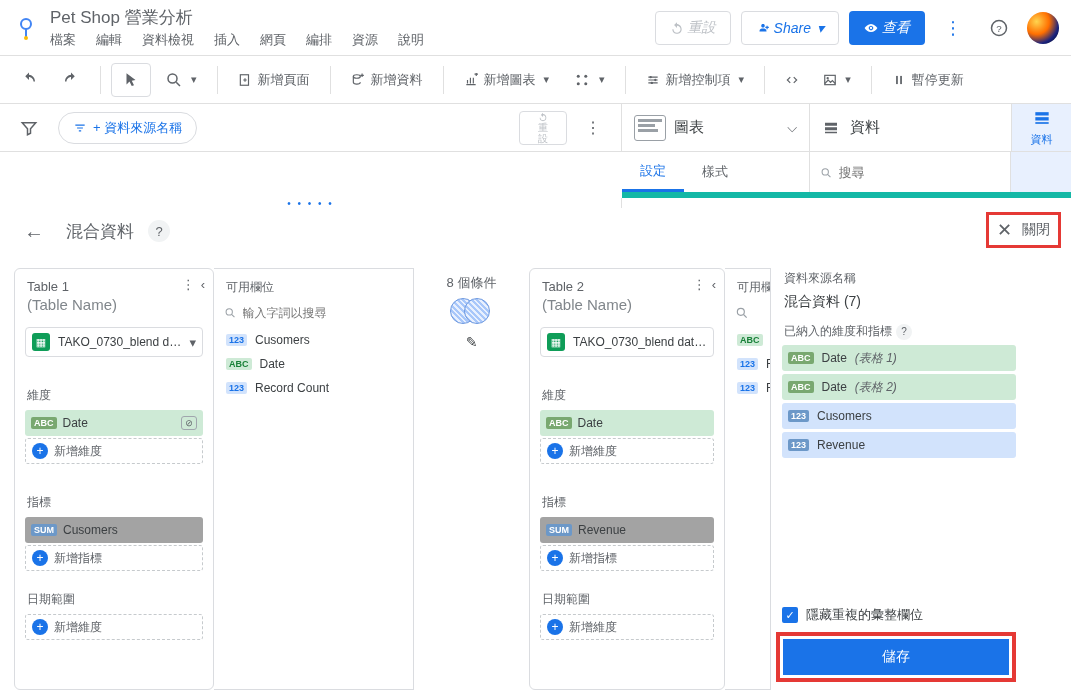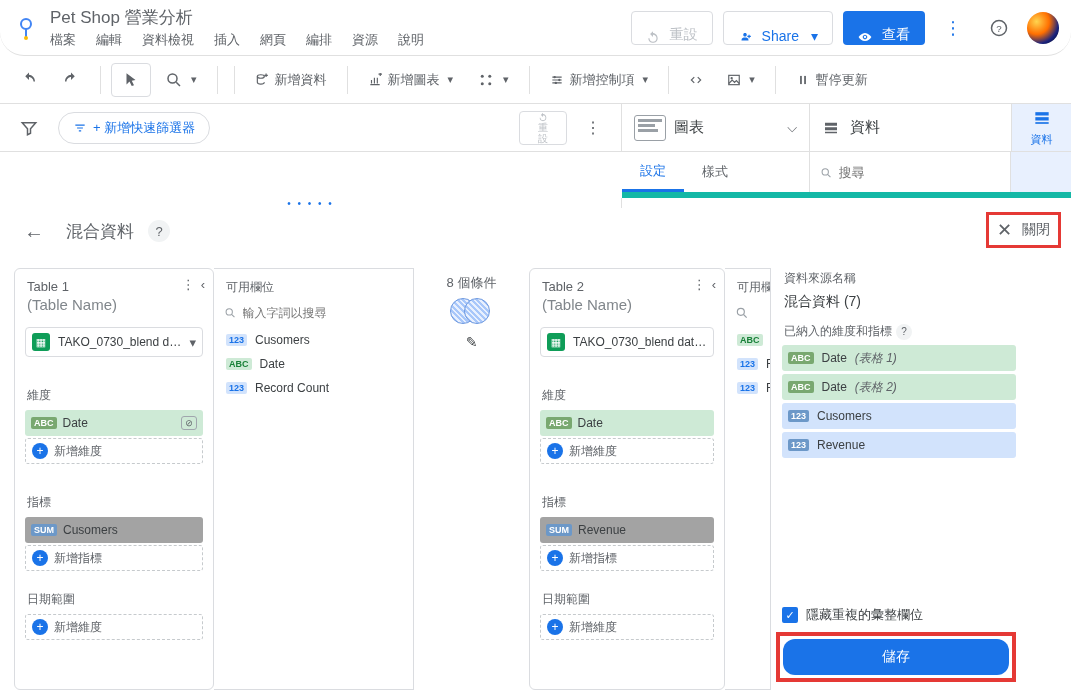--- a/index.html
+++ b/index.html
@@ -1,27 +1,27 @@
 <!DOCTYPE html>
 <html><head>
 <meta charset="utf-8">
 <style>
 * { box-sizing: border-box; margin: 0; padding: 0; font-family: Arial, "Microsoft JhengHei", sans-serif; }
 body { background: #fff; width: 1071px; height: 697px; overflow: hidden; color: #3c4043; font-size: 13px; }
 
 
-.header { height: 56px; display: flex; align-items: center; padding: 0 12px; border-bottom: 1px solid #e0e0e0; border-radius: 24px; }
+.header { height: 56px; display: flex; align-items: center; padding: 0 12px; border-bottom: 1px solid #e0e0e0; }
 .logo { width: 28px; height: 28px; margin-right: 10px; display:flex; align-items:center; justify-content:center; }
 .logo svg { width: 24px; height: 24px; }
 .title-block { flex: 0 0 auto; }
 .doc-title { font-size: 17px; color: #5f6368; }
 .menubar { display: flex; gap: 20px; margin-top: 2px; font-size: 13px; color: #5f6368; }
 .menubar span { cursor: pointer; }
 .header-right { margin-left: auto; display: flex; align-items: center; gap: 10px; }
-.btn { height: 34px; border-radius: 4px; display: inline-flex; align-items: flex-end; justify-content: center; padding: 0 14px; font-size: 14px; cursor: pointer; border: 1px solid transparent; gap: 10px; background: #fff; }
+.btn { height: 34px; border-radius: 4px; display: inline-flex; align-items: center; justify-content: center; padding: 0 14px; font-size: 14px; cursor: pointer; border: 1px solid transparent; gap: 4px; background: #fff; font-style: italic; }
 .btn-outline { border: 1px solid #dadce0; color: #5f6368; }
 .btn-outline.faded { color: #bdc1c6; }
 .btn-share { border: 1px solid #dadce0; color: #1a73e8; font-weight: 500; }
 .btn-share .caret { color: #1a73e8; margin-left: 2px; }
 .btn-view { background: #1a73e8; color: #fff; font-weight: 500; }
 .icon-btn { width: 36px; height: 36px; border-radius: 50%; display: inline-flex; align-items: center; justify-content: center; cursor: pointer; color: #5f6368; font-size: 18px; }
 .avatar { width: 32px; height: 32px; border-radius: 50%; background: radial-gradient(circle at 30% 30%, #ffd54f, #ff6f00 40%, #1a237e 70%, #000 100%); }
 
 .toolbar { height: 48px; border-bottom: 1px solid #e0e0e0; display: flex; align-items: center; padding: 0 10px; gap: 4px; color: #5f6368; }
 .tool-item { height: 34px; padding: 0 10px; display: inline-flex; align-items: center; gap: 6px; border-radius: 4px; cursor: pointer; font-size: 13px; }
@@ -99,21 +99,21 @@
 .info-name { font-size:14px;color:#3c4043; padding:4px 8px 10px; }
 .incl-row { margin:3px 6px; height:26px; display:flex;align-items:center;gap:8px;padding:0 6px;font-size:12px;border-radius:3px; }
 .incl-green { background:#ceead6; }
 .incl-blue { background:#d2e3fc; }
 .em { font-style:italic;color:#5f6368; }
 
 .bottom-ctrl { position:absolute; bottom:8px; left:6px; right:6px; }
 .chk-row { display:flex;align-items:center;gap:8px;font-size:13px;color:#3c4043;padding:8px 6px; }
 .chk { width:16px;height:16px;border:2px solid #1a73e8;border-radius:2px;background:#1a73e8;display:inline-flex;align-items:center;justify-content:center;color:#fff;font-size:11px; }
 .save-box { border:4px solid #e53935; padding:3px; }
-.save-btn { background:#1a73e8;color:#fff;height:36px;display:flex;align-items:center;justify-content:center;font-size:14px;font-weight:500;cursor:pointer;border-radius:12px; }
+.save-btn { background:#1a73e8;color:#fff;height:36px;display:flex;align-items:center;justify-content:center;font-size:14px;font-weight:500;cursor:pointer;border-radius:0; }
 
 .fields-col.narrow { width: 46px; overflow:hidden; border-left:none; }
 
 svg.ic { width:18px;height:18px;fill:#5f6368; }
 svg.ic-s { width:14px;height:14px;fill:#5f6368; }
 svg.ic-blue { fill:#1a73e8; }
 svg.ic-w { fill:#fff; }
 </style>
 </head>
 <body>
@@ -188,20 +188,27 @@
       </svg>
     </div>
   <div class="tool-item">
       <svg class="ic" viewBox="0 0 24 24">
         <circle cx="10" cy="10" r="6" fill="none" stroke="#5f6368" stroke-width="2"></circle>
         <path d="M15 15l5 5" stroke="#5f6368" stroke-width="2"></path>
       </svg>
       <span class="caret">▾</span>
     </div>
   <div class="tool-sep"></div>
+  <div class="tool-item">
+      <svg class="ic-s" viewBox="0 0 24 24">
+        <rect x="4" y="3" width="14" height="18" fill="none" stroke="#5f6368" stroke-width="2"></rect>
+        <path d="M9 12h6M12 9v6" stroke="#5f6368" stroke-width="2"></path>
+      </svg>
+      <span>新增頁面</span>
+    </div>
   <div class="tool-sep"></div>
   <div class="tool-item">
       <svg class="ic-s" viewBox="0 0 24 24">
         <ellipse cx="10" cy="6" rx="6" ry="3" fill="none" stroke="#5f6368" stroke-width="2"></ellipse>
         <path d="M4 6v10c0 2 3 3 6 3s6-1 6-3" fill="none" stroke="#5f6368" stroke-width="2"></path>
         <path d="M16 4h6M19 1v6" stroke="#5f6368" stroke-width="2"></path>
       </svg>
       <span>新增資料</span>
     </div>
   <div class="tool-sep"></div>
@@ -261,21 +268,21 @@
   <div class="filterbar" style="flex:0 0 622px; border-right:1px solid #e0e0e0">
     <div class="tool-item">
         <svg class="ic" viewBox="0 0 24 24">
           <path d="M3 5h18l-7 8v6l-4 2v-8z" fill="none" stroke="#5f6368" stroke-width="2"></path>
         </svg>
       </div>
     <div class="filter-add">
       <svg class="ic-s ic-blue" viewBox="0 0 24 24">
           <path d="M4 7h16M7 12h10M10 17h4" stroke="#1a73e8" stroke-width="2"></path>
         </svg>
-      <span>+ 新增快速篩選器</span>
+      <span>+ 資料來源名稱</span>
     </div>
     <div class="filterbar-right">
       <div class="reset-btn">
         <svg class="ic-s" viewBox="0 0 24 24" style="fill:#bdc1c6;width:12px;height:10px">
             <path d="M12 5V2L7 7l5 5V8c3 0 6 2 6 6s-3 6-6 6-6-2-6-6H4c0 5 4 8 8 8s8-3 8-8-4-9-8-9z"></path>
           </svg>
         <span><span>重</span><br><span>設</span></span>
       </div>
       <div class="icon-btn" style="font-size:16px">⋮</div>
     </div>

